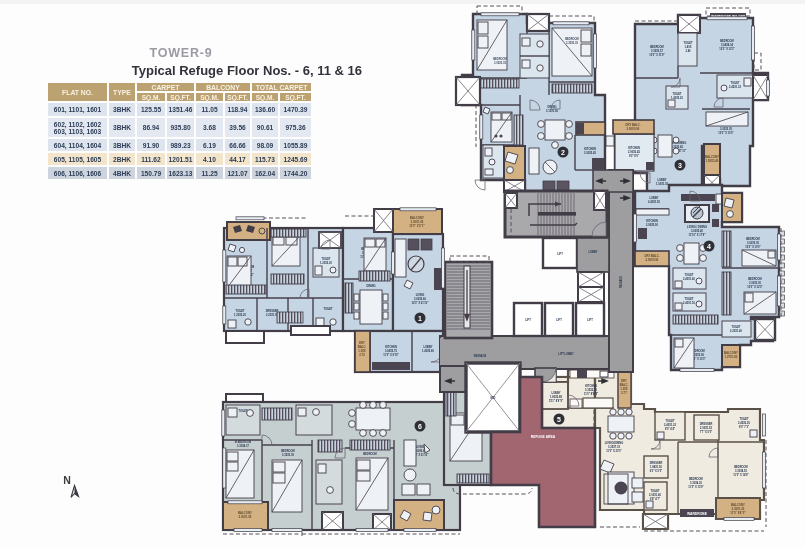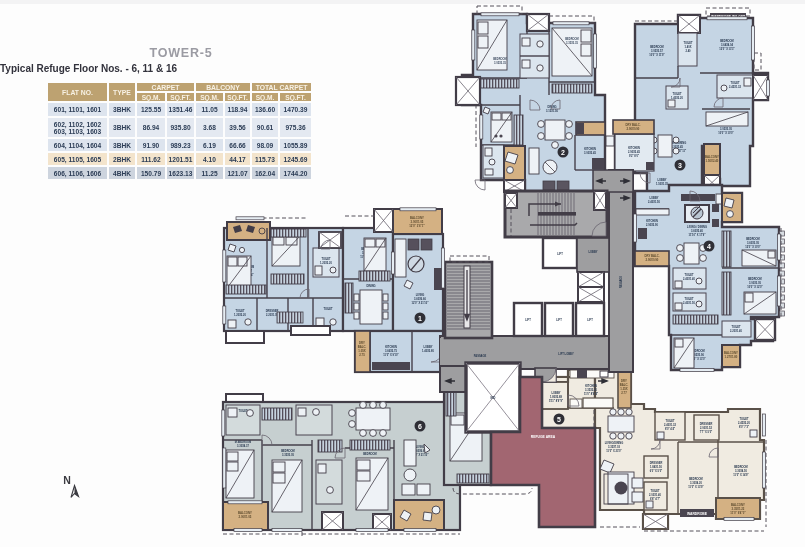--- a/index.html
+++ b/index.html
@@ -1,35 +1,35 @@
 <!DOCTYPE html>
 <html><head>
 <meta charset="utf-8">
 <style>
   html,body{margin:0;padding:0;}
   body{width:805px;height:547px;position:relative;background:#fdfdfd;font-family:"Liberation Sans",sans-serif;overflow:hidden;}
   #topstrip{position:absolute;left:0;top:0;width:805px;height:4px;background:#f3f3f4;}
   #title1{position:absolute;left:0;top:46px;width:362px;text-align:center;font-size:12.5px;font-weight:bold;color:#9b9ba3;letter-spacing:0.8px;}
-  #title2{position:absolute;left:0;top:63px;width:362px;text-align:left;font-size:10px;font-weight:bold;color:#32323c;}
+  #title2{position:absolute;left:0;top:63px;width:362px;text-align:right;font-size:13px;font-weight:bold;color:#32323c;}
   table.areas{position:absolute;left:46px;top:81px;border-collapse:separate;border-spacing:2px;font-size:6.6px;font-weight:bold;color:#2b3c55;}
   table.areas th{background:#bda271;color:#f7f1e4;font-weight:bold;padding:0;}
   table.areas td{text-align:center;padding:0;}
   table.areas .g{font-size:6.8px;}
   .rA td{background:#dde4ee;}
   .rB td{background:#e4e9f1;}
   .rC td{background:#dde4ee;}
   .rD td{background:#f3e4cc;}
   .rE td{background:#cdd4de;}
 </style>
 </head>
 <body>
 
 <div id="topstrip"></div>
 
-<div id="title1">TOWER-5</div>
+<div id="title1">TOWER-9</div>
 
 <div id="title2">Typical Refuge Floor Nos. - 6, 11 &amp; 16</div>
 
 <table class="areas">
   <tbody>
       <tr>
     <th rowspan="2" style="width:59px;height:16px" class="g">FLAT NO.</th>
     <th rowspan="2" style="width:26px" class="g">TYPE</th>
     <th colspan="2" style="height:8px" class="g">CARPET</th>
     <th colspan="2" class="g">BALCONY</th>

